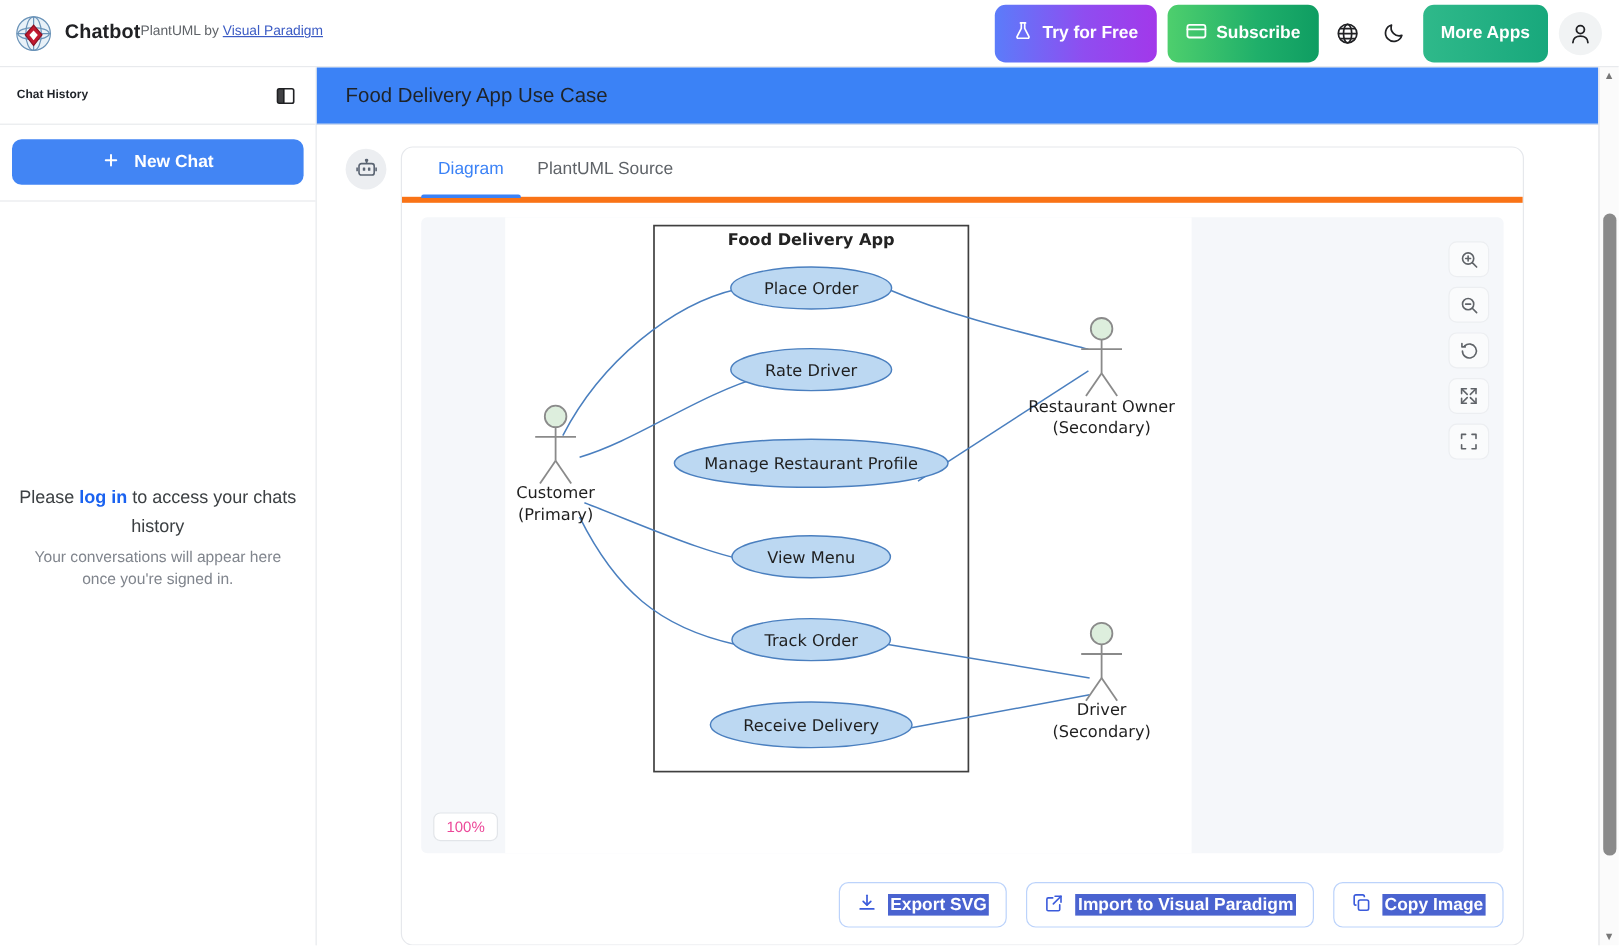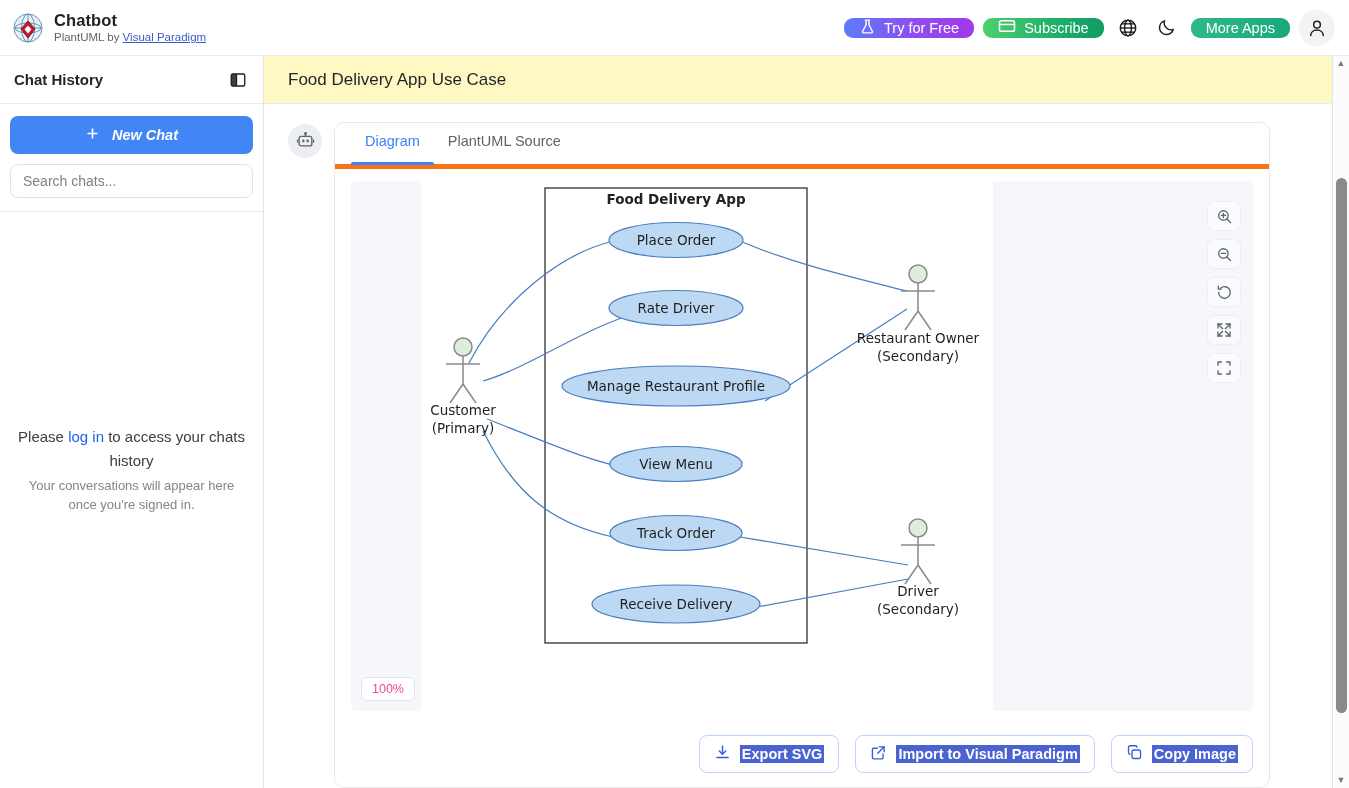--- a/index.html
+++ b/index.html
@@ -14,31 +14,31 @@
   .topbar {
     height: 56px; min-height: 56px;
     background: #ffffff;
     border-bottom: 1px solid #e8eaed;
     display: flex; align-items: center;
     padding: 0 14px 0 12px;
     position: relative; z-index: 20;
   }
   .brand { display: flex; align-items: center; gap: 10px; }
   .brand-logo { width: 32px; height: 32px; position: relative; flex: 0 0 32px; }
-  .brand-text { display: flex; flex-direction: column; justify-content: flex-start; }
+  .brand-text { display: flex; flex-direction: row; justify-content: flex-start; }
   .brand-title { font-size: 16.5px; font-weight: bold; color: #202124; line-height: 1.12; letter-spacing: .1px; }
   .brand-sub { font-size: 11.5px; color: #5f6368; line-height: 1.25; margin-top: 1px; }
   .brand-sub a { color: #3b5bc4; text-decoration: underline; }
 
   .top-actions { margin-left: auto; display: flex; align-items: center; gap: 9px; }
   .btn-pill {
-    height: 20px; border-radius: 9px; border: none;
+    height: 48px; border-radius: 9px; border: none;
     display: inline-flex; align-items: center; gap: 8px;
     padding: 0 15px; cursor: pointer;
-    font-size: 14.5px; font-weight: normal; color: #fff;
+    font-size: 14.5px; font-weight: bold; color: #fff;
     font-family: "Liberation Sans", sans-serif;
     white-space: nowrap;
   }
   .btn-try { background: linear-gradient(90deg,#5b7cfa 0%, #8f4df0 55%, #a238ea 100%); }
   .btn-sub { background: linear-gradient(90deg,#4ecf6d 0%, #1faf6a 60%, #0f9d62 100%); }
   .btn-more { background: linear-gradient(90deg,#2fb98a 0%, #18a87c 100%); }
   .icon-btn-plain {
     width: 30px; height: 30px; border: none; background: transparent;
     display: flex; align-items: center; justify-content: center; cursor: pointer;
     color: #202124;
@@ -56,51 +56,51 @@
   .sidebar {
     width: 264px; min-width: 264px;
     background: #ffffff;
     border-right: 1px solid #e4e6ea;
     display: flex; flex-direction: column;
   }
   .sb-head {
     height: 48px; display: flex; align-items: center;
     padding: 0 12px 0 14px; border-bottom: 1px solid #e8eaed;
   }
-  .sb-title { font-size: 15px; font-weight: bold; color: #1f2328; }
+  .sb-title { font-size: 10px; font-weight: bold; color: #1f2328; }
   .sb-collapse {
     margin-left: auto; width: 26px; height: 26px; border: none; background: transparent;
     display: flex; align-items: center; justify-content: center; cursor: pointer; color: #202124;
   }
   .sb-top { padding: 12px 10px 13px; border-bottom: 1px solid #e8eaed; }
   .new-chat {
     width: 100%; height: 38px; border-radius: 8px; border: none;
     background: #4285f4; color: #fff; font-size: 14.5px; font-weight: bold;
     display: flex; align-items: center; justify-content: center; gap: 12px;
-    cursor: pointer; font-family: "Liberation Sans", sans-serif; font-style: italic;
+    cursor: pointer; font-family: "Liberation Sans", sans-serif;
   }
   .search-wrap { margin-top: 10px; }
   .search-input {
     width: 100%; height: 34px; border-radius: 8px;
     border: 1px solid #e0e2e6; background: #fff;
     padding: 0 12px; font-size: 14px; color: #3c4043;
     font-family: "Liberation Sans", sans-serif; outline: none;
   }
   .search-input::placeholder { color: #7c8088; }
   .sb-body { flex: 1; display: flex; align-items: center; justify-content: center; padding: 0 16px 60px; }
   .empty { text-align: center; }
   .empty-main { font-size: 15px; color: #3c4043; line-height: 1.55; }
-  .empty-main a { color: #1a62f0; font-weight: normal; text-decoration: none; }
+  .empty-main a { color: #1a62f0; font-weight: bold; text-decoration: none; }
   .empty-sub { font-size: 13px; color: #80858d; line-height: 1.5; margin-top: 4px; }
 
   
   .main { flex: 1; min-width: 0; display: flex; flex-direction: column; background: #fff; position: relative; }
   .main-head {
     height: 48px; min-height: 48px; display: flex; align-items: center;
-    padding: 0 24px; border-bottom: 1px solid #e8eaed; background: #fef9c3;
+    padding: 0 24px; border-bottom: 1px solid #e8eaed; background: #3b82f6;
   }
   .page-title { font-size: 17px; color: #1f2328; }
 
   .main-body { flex: 1; display: flex; padding: 18px 0 0 24px; min-height: 0; overflow: hidden; }
 
   .bot-avatar {
     width: 34px; height: 34px; border-radius: 50%; background: #eceef1;
     display: flex; align-items: center; justify-content: center;
     flex: 0 0 34px; margin-right: 12px; margin-top: 2px;
   }
@@ -270,23 +270,20 @@
     <div class="sb-top">
       <button class="new-chat">
         <span>
           <svg width="15" height="15" viewBox="0 0 24 24" stroke="#fff" stroke-width="2.6" stroke-linecap="round">
             <line x1="12" y1="5" x2="12" y2="19"></line>
               <line x1="5" y1="12" x2="19" y2="12"></line>
           </svg>
         </span>
         <span>New Chat</span>
       </button>
-      <div class="search-wrap">
-        <input class="search-input" type="text" placeholder="Search chats..." style="">
-      </div>
     </div>
 
     <div class="sb-body">
       <div class="empty">
         <div class="empty-main"><span>Please </span><a href="#">log in</a><span> to access your chats history</span></div>
         <div class="empty-sub">Your conversations will appear here once you're signed in.</div>
       </div>
     </div>
   </div>
 

